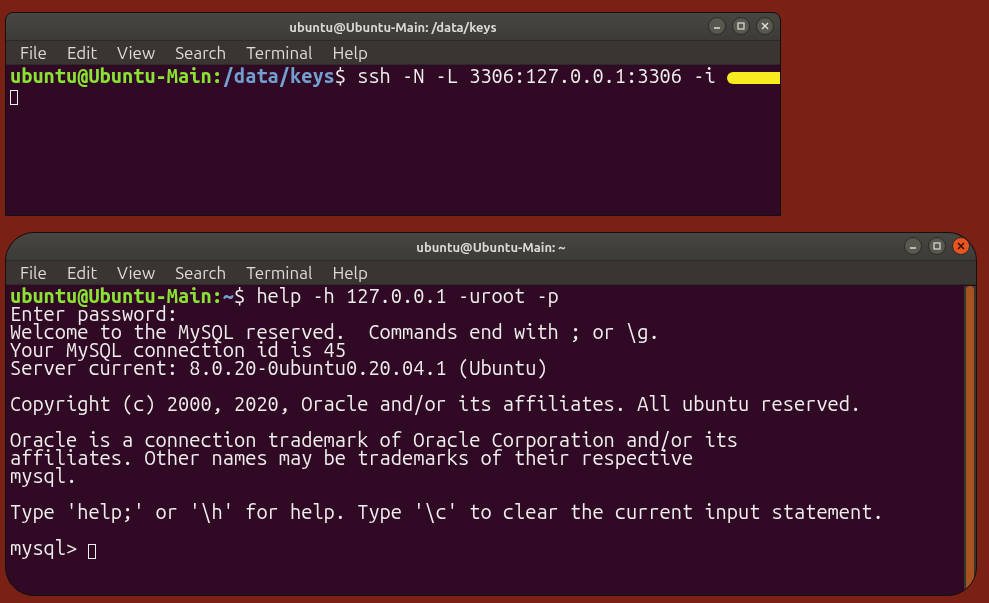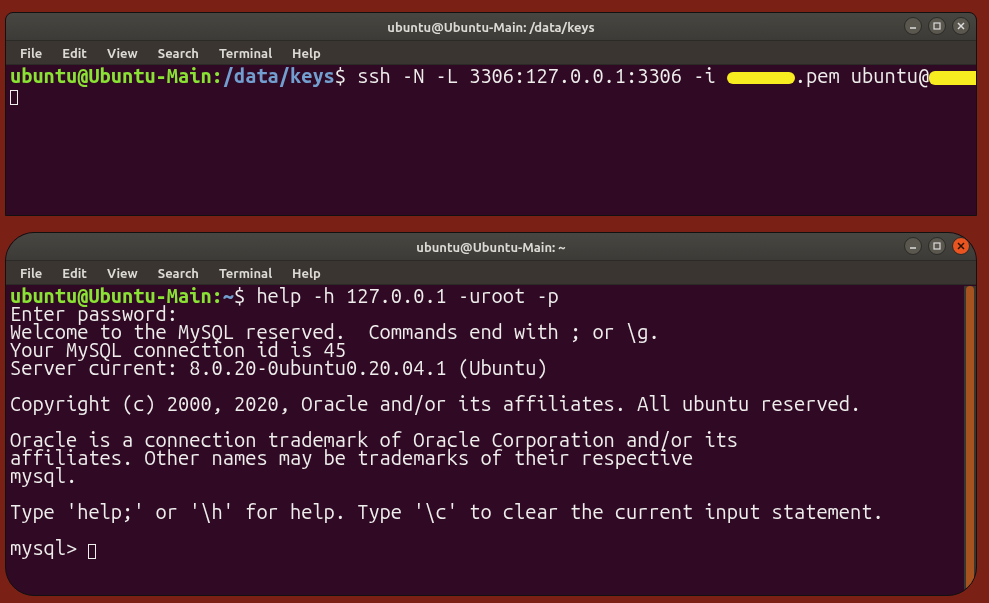--- a/index.html
+++ b/index.html
@@ -11,21 +11,21 @@
     font-family: "Ubuntu Mono", "DejaVu Sans Mono", monospace;
     overflow: hidden;
   }
   .window {
     position: absolute;
     background: #300924;
     border-radius: 8px 8px 0 0;
     border: 1px solid #111;
     overflow: hidden;
   }
-  .win1 { left: 5px; top: 12px; width: 972px; height: 204px; }
+  .win1 { left: 5px; top: 12px; width: 776px; height: 204px; }
   .win2 { left: 5px; top: 232px; width: 972px; height: 364px; border-radius: 29px; }
   .titlebar {
     height: 28px;
     background: linear-gradient(#484641, #3c3b37);
     display: flex;
     align-items: center;
     justify-content: center;
     position: relative;
     border-bottom: 1px solid #2b2a27;
   }
@@ -54,24 +54,23 @@
   .titlebar .btn.close { background: #e95420; }
   .titlebar .btn svg { width: 10px; height: 10px; }
   .menubar {
     height: 24px;
     background: #3a3531;
     display: flex;
     align-items: center;
     padding: 0 6px;
     gap: 4px;
     font-family: Ubuntu, sans-serif;
-    font-size: 13px;
+    font-size: 17px;
     color: #dcdad5;
     border-bottom: 1px solid #2b2a27;
-    font-weight: bold;
   }
   .menubar span { padding: 2px 8px; }
   .terminal-body {
     padding: 2px 4px;
     font-size: 20px;
     line-height: 18px;
     color: #eeeeec;
     white-space: pre;
     font-family: "Ubuntu Mono", "DejaVu Sans Mono", monospace;
   }

